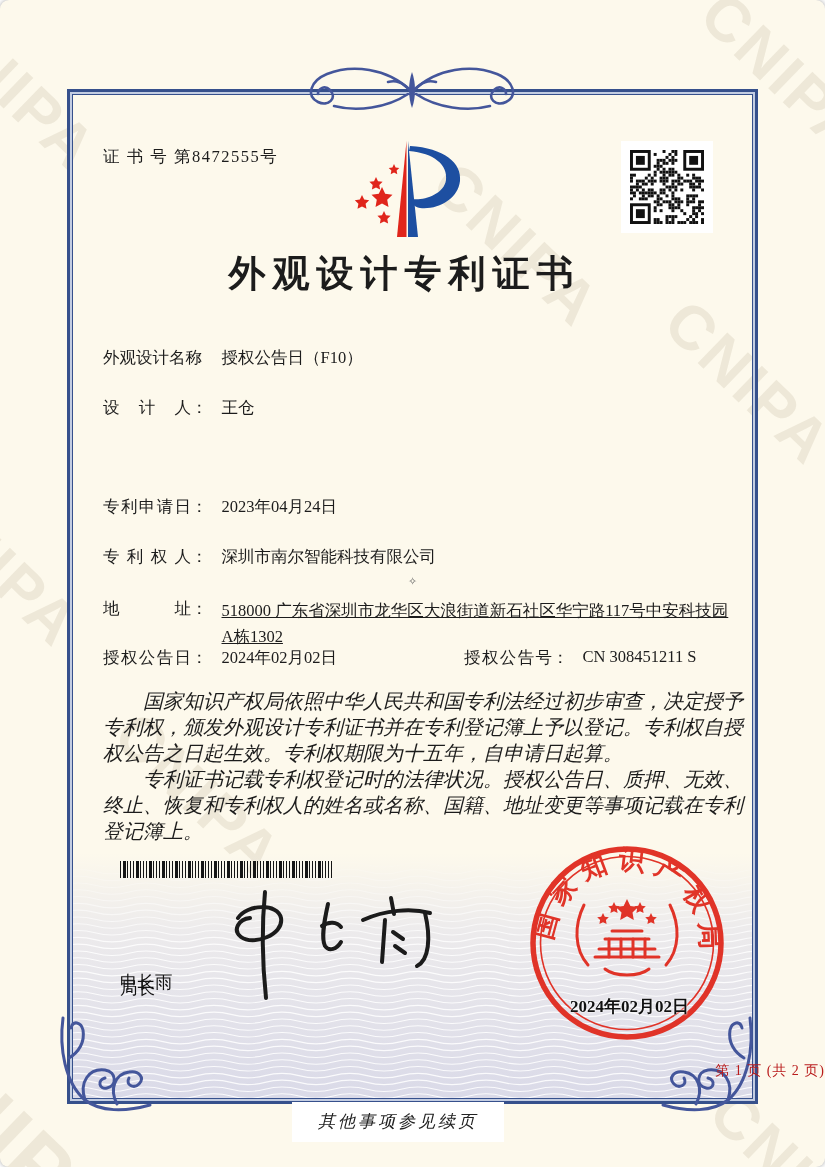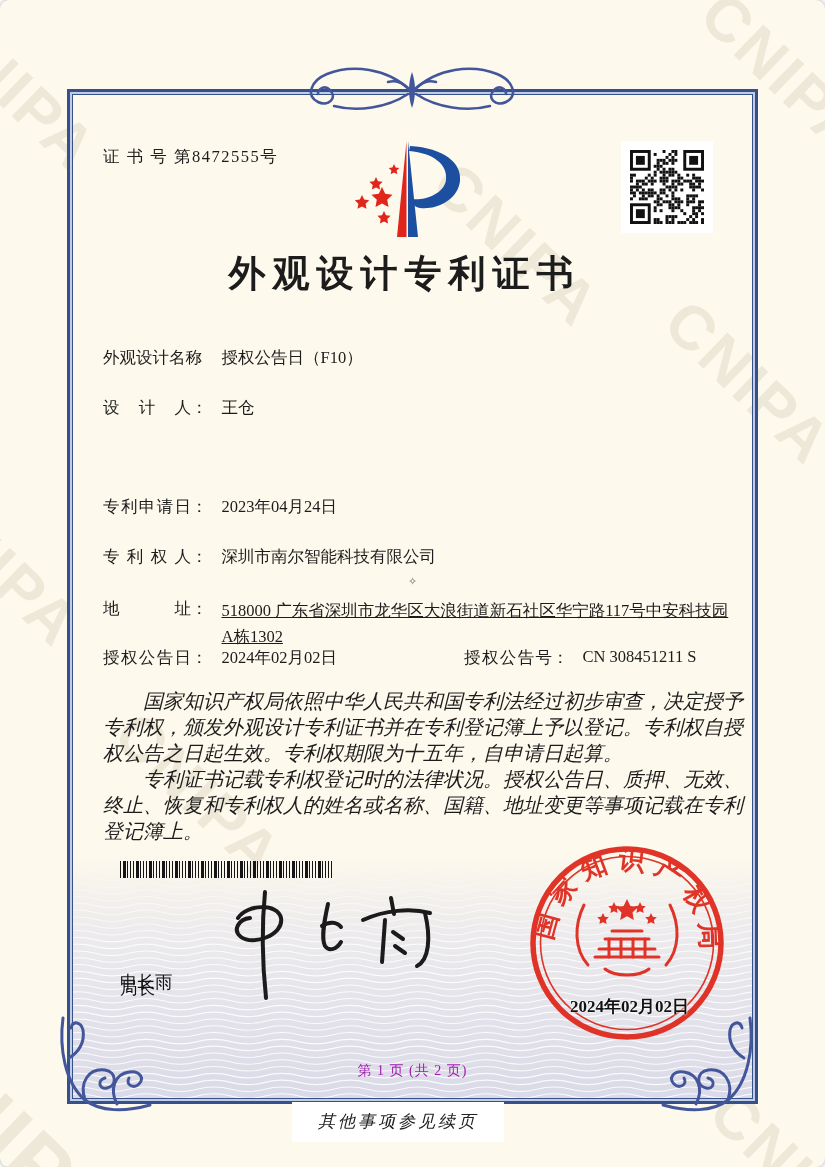--- a/index.html
+++ b/index.html
@@ -48,21 +48,21 @@
   .paras p{margin:0;text-indent:2em;}
   
   .barcode{position:absolute;left:120px;top:861px;width:212px;height:17px;z-index:5;
     background:repeating-linear-gradient(90deg,#151515 0 1.5px,transparent 1.5px 3px,#151515 3px 6px,transparent 6px 7.5px,#151515 7.5px 8.5px,transparent 8.5px 10px,#151515 10px 11px,transparent 11px 13px);}
   .officer{position:absolute;left:120px;z-index:5;font-family:"Liberation Sans","DejaVu Sans",sans-serif;font-size:17.5px;color:#111;}
   .officer.t1{top:976px;} .officer.t2{top:970px;}
   .signature{position:absolute;left:225px;top:888px;z-index:5;}
   .seal{position:absolute;left:527px;top:843px;z-index:6;opacity:.95;}
   .seal-date{position:absolute;left:552px;top:995px;width:155px;text-align:center;z-index:7;
     font-size:17px;font-weight:700;color:#111;text-shadow:0 0 2px #fff,0 0 2px #fff;}
-  .page-num{position:absolute;left:0;right:0;top:1062px;text-align:center;font-size:14px;color:#a21caf;letter-spacing:1px;z-index:5;}
+  .page-num{position:absolute;left:0;right:0;top:1062px;text-align:right;font-size:14px;color:#b91c1c;letter-spacing:1px;z-index:5;}
   .cont-label{position:absolute;left:292px;top:1102px;width:212px;height:40px;background:#fff;z-index:5;
     text-align:center;line-height:40px;font-size:17px;letter-spacing:3px;font-style:italic;color:#222;}
   
   .orn{position:absolute;z-index:4;pointer-events:none;}
   .orn-top{left:292px;top:60px;}
   .orn-bl{left:55px;top:1008px;}
   .orn-br{left:648px;top:1008px;transform:scaleX(-1);}
 </style>
 </head>
 <body>

